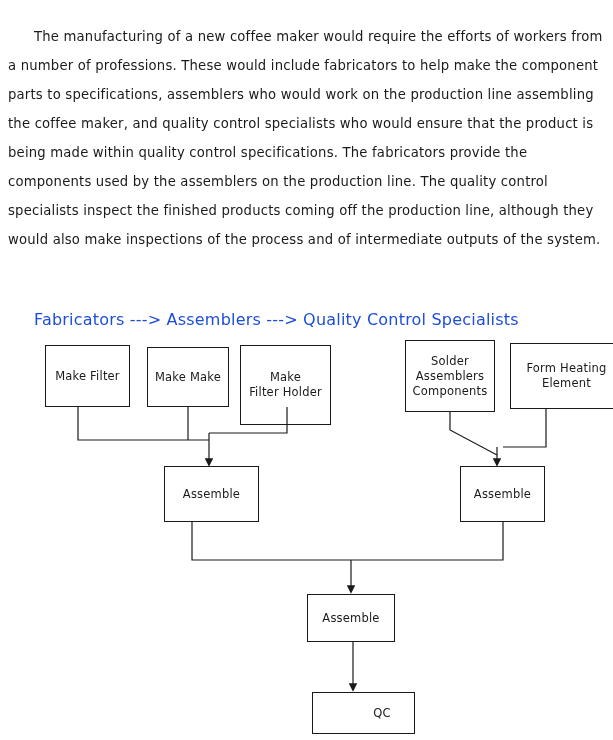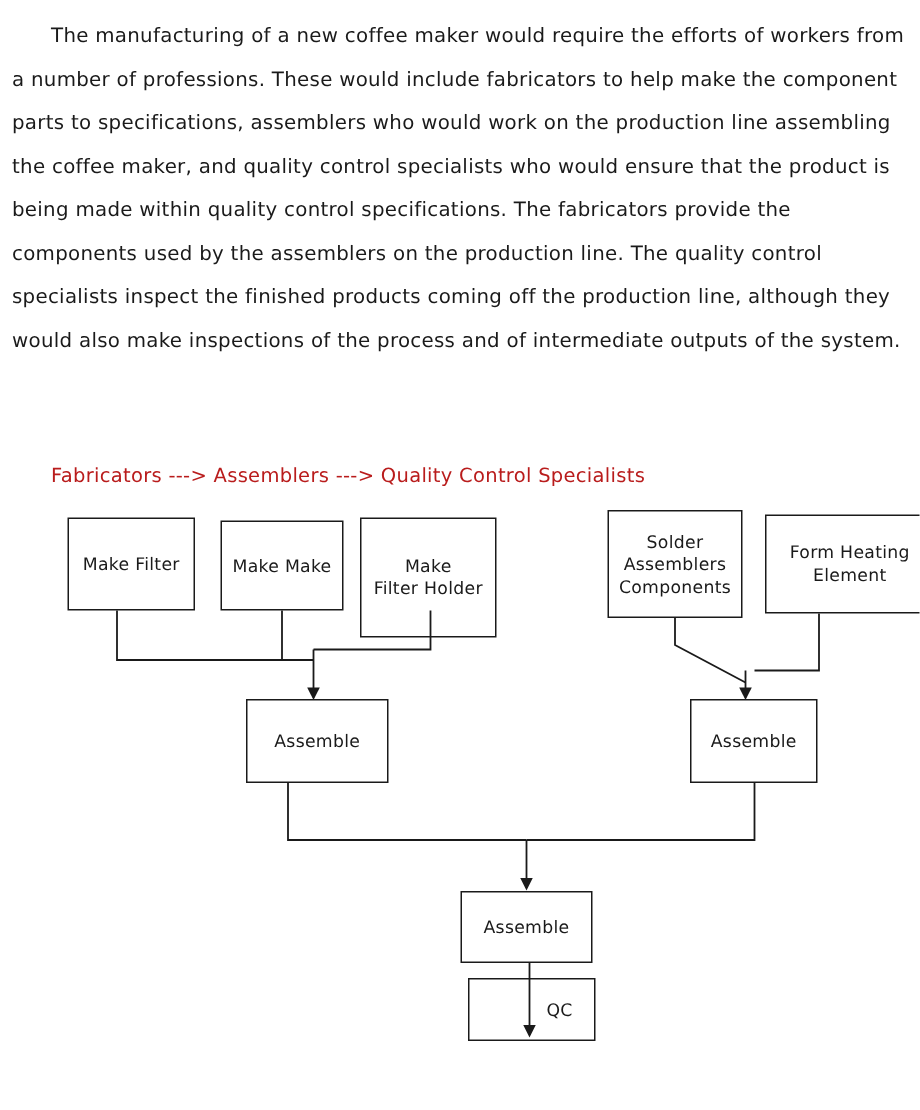--- a/index.html
+++ b/index.html
@@ -13,38 +13,38 @@
     position: relative;
     font-family: "DejaVu Sans", sans-serif;
     color: #111111;
     overflow: hidden;
   }
 
   
   #paragraph {
     position: absolute;
     left: 8px;
-    top: 10px;
+    top: 22px;
     width: 598px;
     font-size: 13.2px;
     line-height: 29px;
     letter-spacing: 0.2px;
     color: #1a1a1a;
     text-indent: 26px;
     text-align: left;
   }
 
   
   #flow-caption {
     position: absolute;
     left: 34px;
     top: 310px;
-    font-size: 13px;
+    font-size: 16px;
     letter-spacing: 0.2px;
-    color: #b91c1c;
+    color: #1d4ed8;
     white-space: nowrap;
   }
 
   
   #diagram {
     position: absolute;
     left: 0;
     top: 0;
     width: 613px;
     height: 740px;
@@ -124,14 +124,14 @@
 
   <div class="node" style="left:510px; top:343px; width:113px; height:66px;">Form Heating
 Element</div>
 
   <div class="node" style="left:164px; top:466px; width:95px; height:56px;">Assemble</div>
 
   <div class="node" style="left:460px; top:466px; width:85px; height:56px;">Assemble</div>
 
   <div class="node" style="left:307px; top:594px; width:88px; height:48px;">Assemble</div>
 
-  <div class="node" style="left:312px; top:652px; width:85px; height:42px;padding-left:40px;">QC</div>
+  <div class="node" style="left:312px; top:692px; width:103px; height:42px;padding-left:40px;">QC</div>
 </div>
 
 </body></html>

